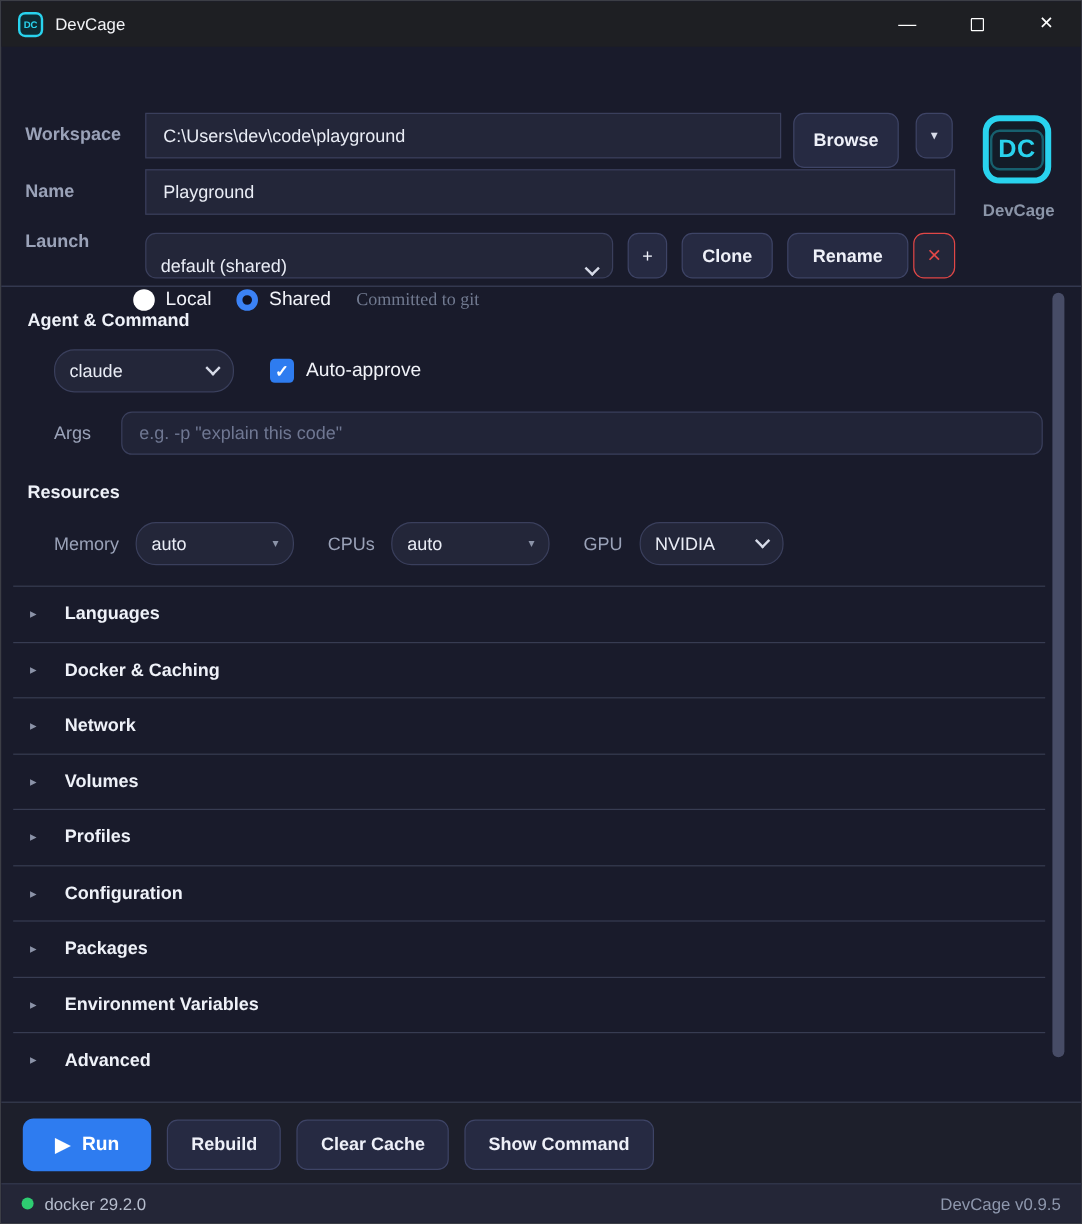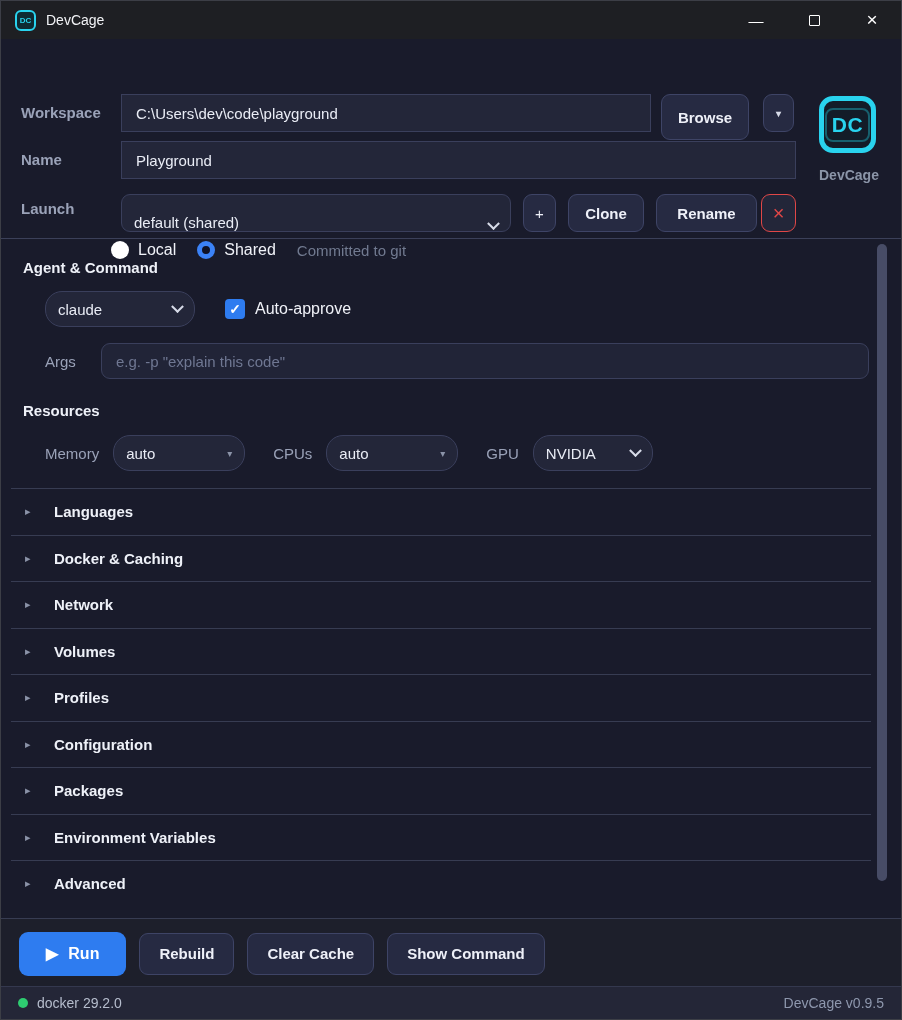--- a/index.html
+++ b/index.html
@@ -63,21 +63,21 @@
     border: 2px solid #17606e; border-radius: 8px; padding: 3px 5px;
     color: #29d3ee; font-size: 21px; font-weight: bold; letter-spacing: 0.5px;
   }
   .logo-caption { position: absolute; left: 818px; top: 128px; width: 57px; text-align: center;
     color: #8b95a8; font-size: 14px; font-weight: 600; }
   .radio-row { position: absolute; left: 110px; top: 202px; display: flex; align-items: center; gap: 9px; }
   .radio { width: 18px; height: 18px; border-radius: 50%; }
   .radio.off { background: #ffffff; }
   .radio.on { background: #101225; border: 5px solid #3b82f6; }
   .radio-label { font-size: 16px; color: #f0f2f8; margin-right: 12px; }
-  .note { font-size: 15px; color: #717a90; }
+  .note { font-size: 15px; color: #717a90; font-family: Liberation Serif, serif; }
   .hsep { position: absolute; left: 0; right: 0; height: 1px; background: #3b4059; }
   
   #main { position: absolute; top: 238px; left: 0; right: 0; height: 679px; }
   .sec-h { margin: 20px 0 0 22px; font-size: 15px; font-weight: bold; color: #eef1f8; }
   .agent-row { margin: 15px 0 0 44px; display: flex; align-items: center; height: 36px; }
   .sel-inline {
     height: 36px; background: #232639; border: 1px solid #3a3f5c; border-radius: 17px;
     display: flex; align-items: center; padding: 1px 12px; font-size: 15px; color: #e9ecf5;
   }
   .checkbox {
@@ -157,21 +157,21 @@
   <button class="btn" style="position:absolute; left:762px; top:55px; width:31px; height:38px; font-size:10px; color:#d7dbe8">▾</button>
 
   <div class="logo-box">
     <div class="logo-inner">DC</div>
   </div>
   <div class="logo-caption">DevCage</div>
 
   <div class="hdr-label" style="top:112px">Name</div>
   <input class="tb" style="left: 120px; top: 102px; width: 675px;" value="Playground">
 
-  <div class="hdr-label" style="top:161px">Launch</div>
+  <div class="hdr-label" style="top:154px">Launch</div>
   <div class="fakesel" style="left:120px; top:155px; width:390px">
     <span>default (shared)</span>
     <span class="chev"></span>
   </div>
   <button class="btn" style="position:absolute; left:522px; top:155px; width:33px; height:38px; font-weight:normal">+</button>
   <button class="btn" style="position:absolute; left:567px; top:155px; width:76px; height:38px">Clone</button>
   <button class="btn" style="position:absolute; left:655px; top:155px; width:101px; height:38px">Rename</button>
   <button class="btn" style="position:absolute; left:760px; top:155px; width:35px; height:38px; background:#232639; border:1px solid #e04747; color:#e04747; font-size:20px; font-weight:normal">×</button>
 
   <div class="radio-row">

